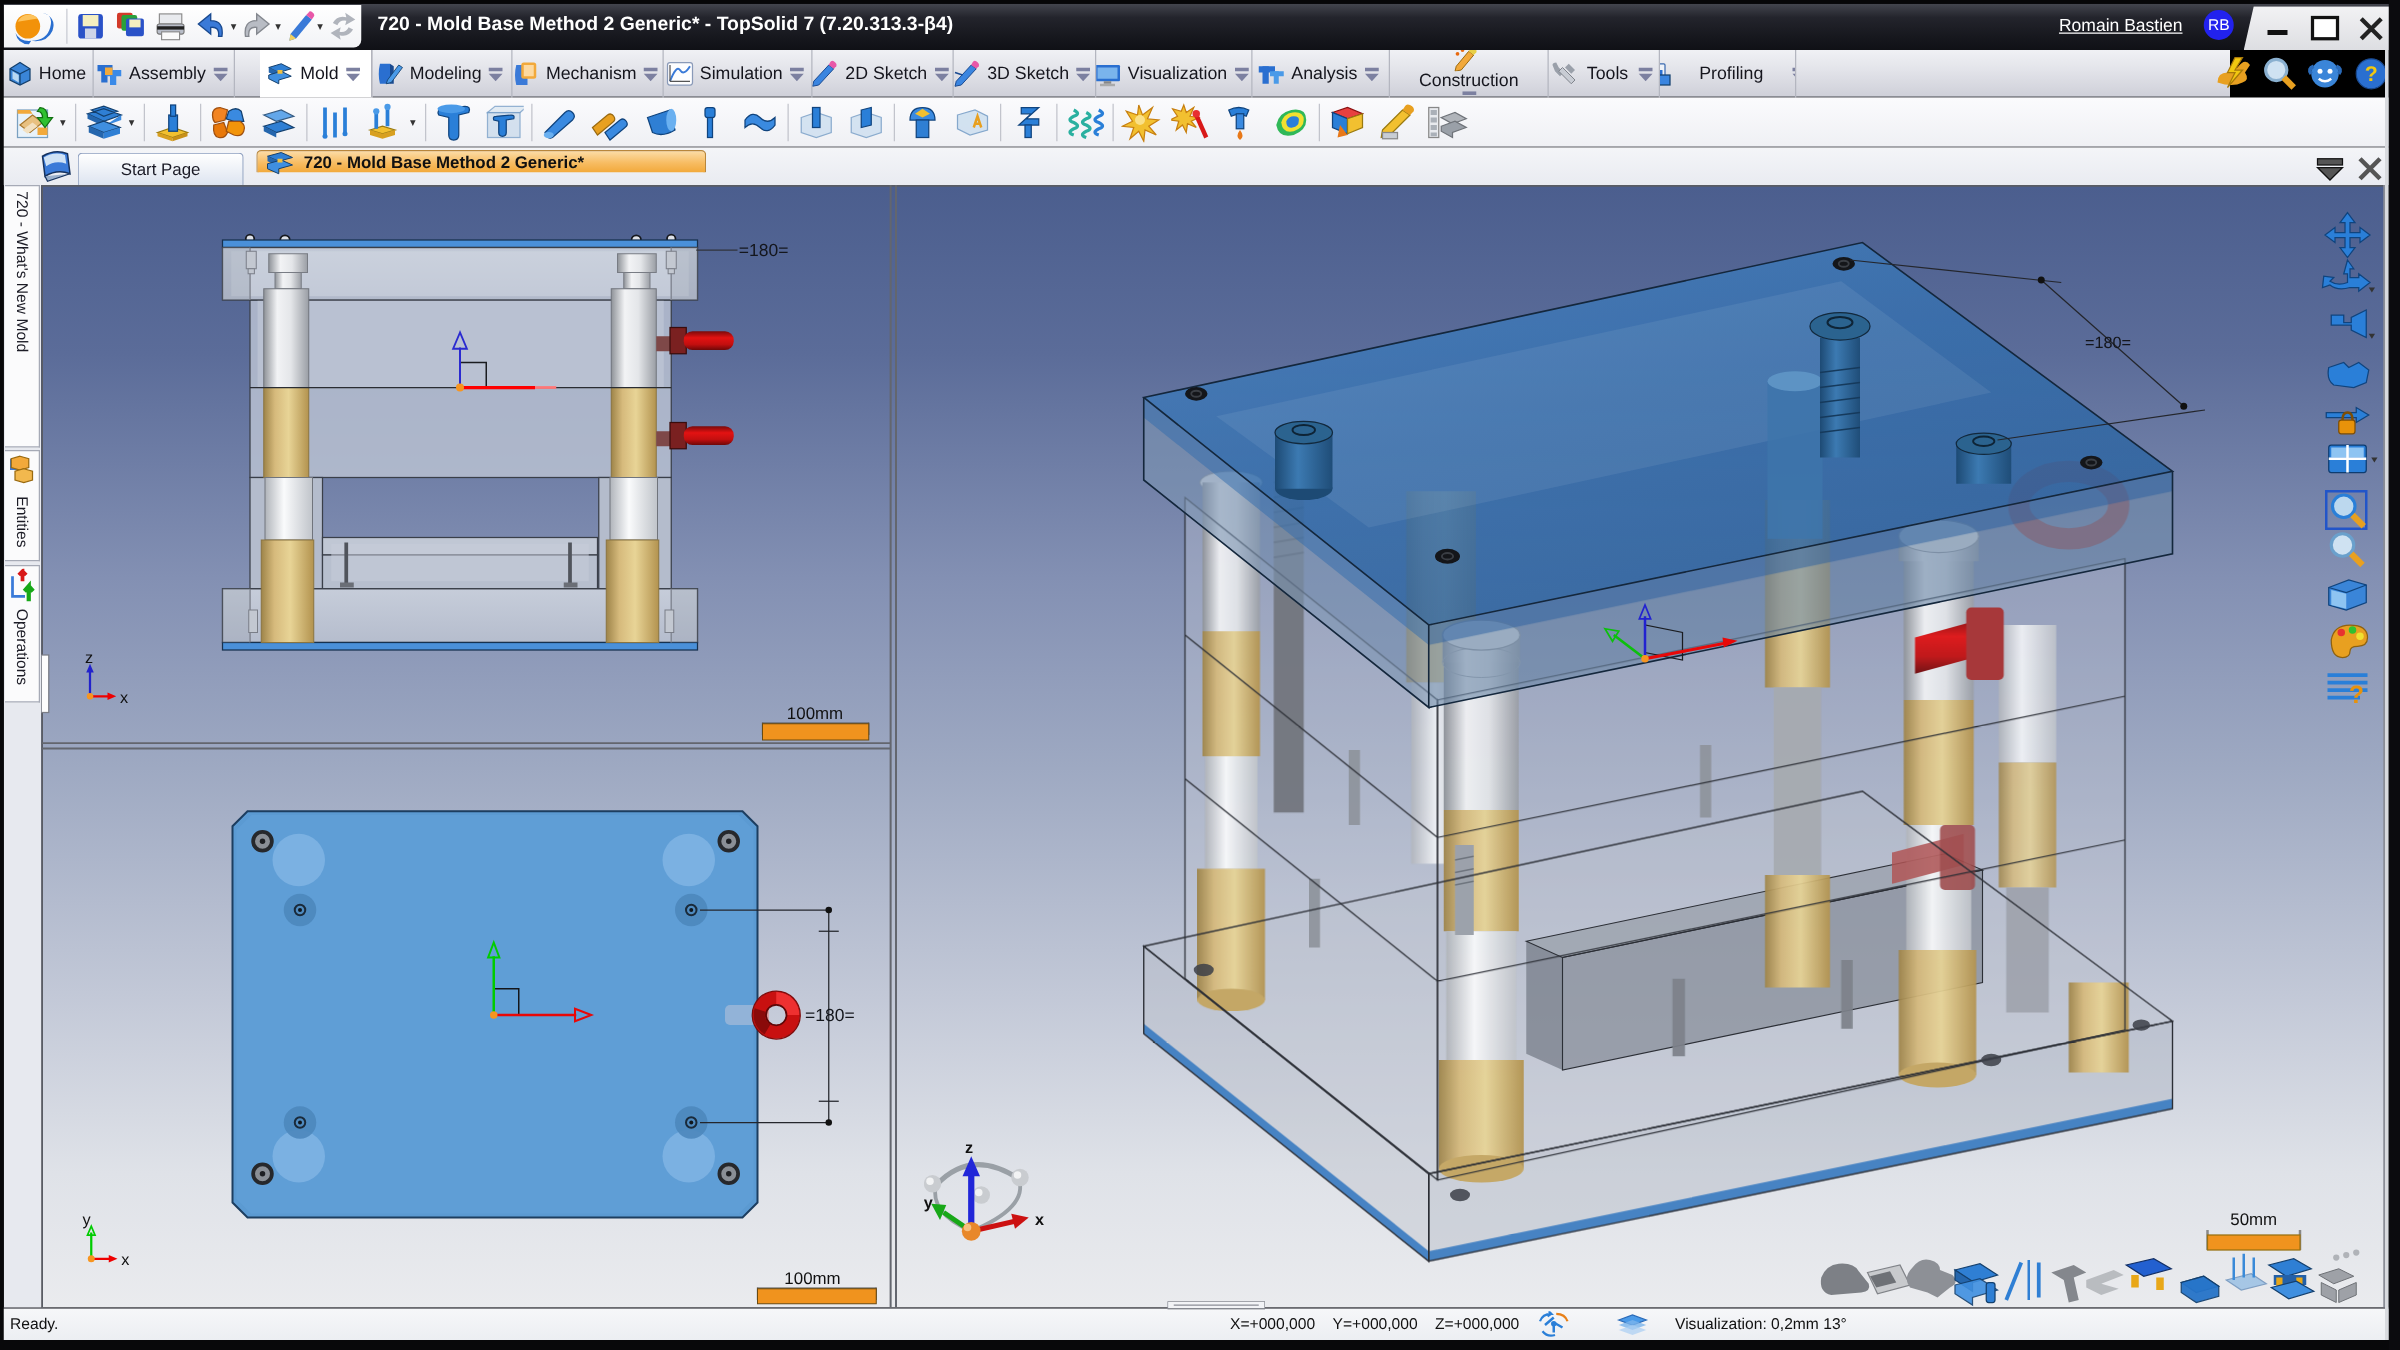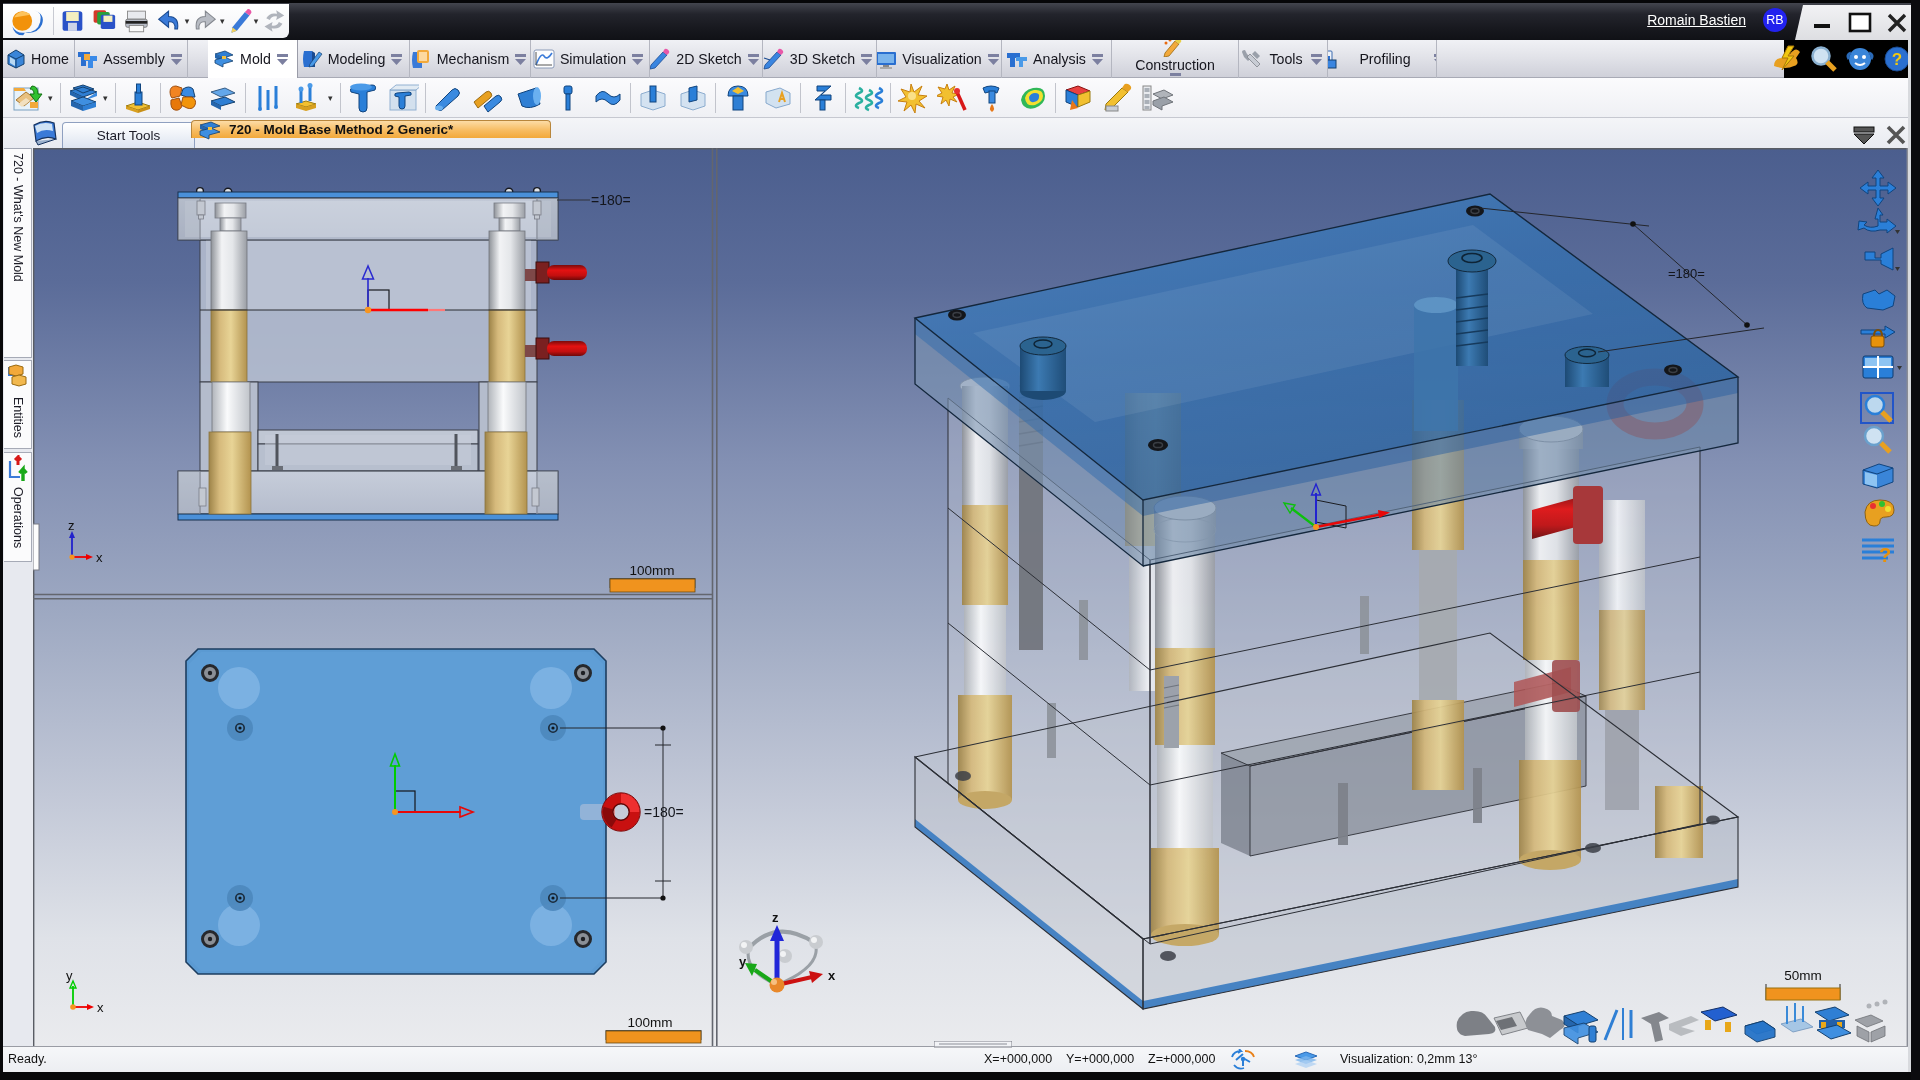--- a/index.html
+++ b/index.html
@@ -20,21 +20,21 @@
 .chev{margin-left:5px;display:flex;}
 #ribbon-right{position:absolute;right:8px;top:44px;display:flex;gap:6px;}
 
 #toolbar{left:0;top:78px;width:1920px;height:40px;background:linear-gradient(180deg,#fbfbfd,#eff0f4);border-bottom:1px solid #c6c8d0;display:flex;align-items:center;}
 .tico{width:40px;height:34px;display:flex;align-items:center;justify-content:center;flex:0 0 auto;}
 .tsep{width:1px;height:30px;background:#c2c4cc;margin:0 2px;flex:0 0 auto;}
 .tdd{width:10px;height:34px;display:flex;align-items:center;flex:0 0 auto;font-size:9px;color:#333;}
 
 #doctabs{left:0;top:118px;width:1920px;height:30px;background:linear-gradient(180deg,#f4f5f8,#e9ebf1);}
 #tab-start{left:62px;top:122px;width:133px;height:26px;background:linear-gradient(180deg,#ffffff,#dde4f0);border:1px solid #8fa0c0;border-bottom:none;border-radius:4px 4px 0 0;font-size:13.5px;color:#1a1a26;text-align:center;line-height:26px;}
-#tab-active{left:191px;top:120px;width:360px;height:18px;background:linear-gradient(180deg,#fcdca6 0%,#f7bc62 55%,#f2a93b 100%);border:1px solid #b8863c;border-bottom:none;border-radius:4px 4px 0 0;font-size:13.5px;font-weight:bold;color:#111;display:flex;align-items:center;}
+#tab-active{left:205px;top:120px;width:360px;height:18px;background:linear-gradient(180deg,#fcdca6 0%,#f7bc62 55%,#f2a93b 100%);border:1px solid #b8863c;border-bottom:none;border-radius:4px 4px 0 0;font-size:13.5px;font-weight:bold;color:#111;display:flex;align-items:center;}
 
 #sidebar{left:3px;top:148px;width:30px;height:898px;background:#e7e9ef;}
 .vtab{position:absolute;left:4px;width:28px;background:#fbfbfc;border:1px solid #a6aab6;border-left:none;border-radius:0 0 0 0;}
 .vtab .vtxt{writing-mode:vertical-rl;font-size:12.5px;color:#1c1c26;display:block;margin:4px auto 0 auto;text-align:left;}
 #statusbar{left:0;top:1046px;width:1920px;height:26px;background:linear-gradient(180deg,#f6f7f9,#eceef2);border-top:1px solid #9a9ca4;font-size:12.5px;color:#111;}
 #blackbottom{left:0;top:1072px;width:1920px;height:8px;background:#08080a;}
 #rightedge{left:1911px;top:0px;width:9px;height:1080px;background:#0b0b0e;}
 </style></head>
 <body>
 <div id="app">
@@ -77,20 +77,21 @@
       <path d="M6 22 L20 5 l5 4 L11 26 l-6 2 z" fill="#3a7ad8"></path>
       <path d="M20 5 l5 4 l2 -3 q1 -2 -2 -4 q-2 -1 -3 1z" fill="#e858a8"></path>
       <path d="M6 22 l5 4 l-6 2 z" fill="#f0d060"></path>
     </svg>
     <div style="font-size:9px;color:#333;margin:0 2px;">▾</div>
     <svg width="32" height="30" viewBox="0 0 32 30">
       <path d="M7 12 q4 -7 12 -5 l-1 -4 l9 6 l-9 5 l1 -4 q-6 -1 -8 4z" fill="#b0b4bc"></path>
       <path d="M25 18 q-4 7 -12 5 l1 4 l-9 -6 l9 -5 l-1 4 q6 1 8 -4z" fill="#b0b4bc"></path>
     </svg>
   </div>
+  <div id="title-text" class="abs">720 - Mold Base Method 2 Generic* - TopSolid 7 (7.20.313.3-β4)</div>
   <div id="user-name" class="abs">Romain Bastien</div>
   <div id="rb-circle" class="abs">RB</div>
   <div id="winbtns" class="abs">
     <svg width="22" height="22">
         <rect x="3" y="12" width="16" height="4" fill="#111"></rect>
       </svg>
     <svg width="26" height="24">
         <rect x="3" y="3" width="20" height="17" fill="#fff" stroke="#111" stroke-width="2.6"></rect>
       </svg>
     <svg width="22" height="22">
@@ -497,21 +498,21 @@
             <rect x="3.5" y="12" width="5" height="4"></rect>
             <rect x="3.5" y="18" width="5" height="4"></rect>
             <rect x="3.5" y="24" width="5" height="3"></rect>
           </g>
           <path d="M12 12 L23 8 L32 13 L21 17z" fill="#b0b4ba" stroke="#70747a"></path>
           <path d="M12 19 L23 15 L32 20 L21 24 L21 28 L12 23z" fill="#9aa0a8" stroke="#70747a"></path>
         </svg>
       </div>
   </div>
   <div id="doctabs" class="abs"></div>
-  <div id="tab-start" class="abs">Start Tools</div>
+  <div id="tab-start" class="abs">Start Page</div>
   <div id="tab-active" class="abs">
     <svg width="26" height="24" viewBox="0 0 26 24" style="margin:0 6px 0 5px;">
         <path d="M3 7 L14 4 L23 8 L12 11 Z" fill="#2f7fd4" stroke="#14406e" stroke-width="0.8"></path>
         <path d="M3 7 L3 11 L12 15 L12 11 Z" fill="#2566ad"></path>
         <path d="M3 13 L14 10 L23 14 L12 17 L12 21 L3 17 Z" fill="#3f8fe0" stroke="#14406e" stroke-width="0.8"></path>
         <rect x="11" y="9" width="4" height="3" fill="#f0c040"></rect>
       </svg>
     720 - Mold Base Method 2 Generic*</div>
   <svg class="abs" style="left:30px;top:119px;" width="30" height="28" viewBox="0 0 30 28">
       <path d="M4 6 Q14 0 24 4 L26 20 Q16 16 6 22 Z" fill="#3a7ad8" stroke="#16325e" stroke-width="1.2"></path>

